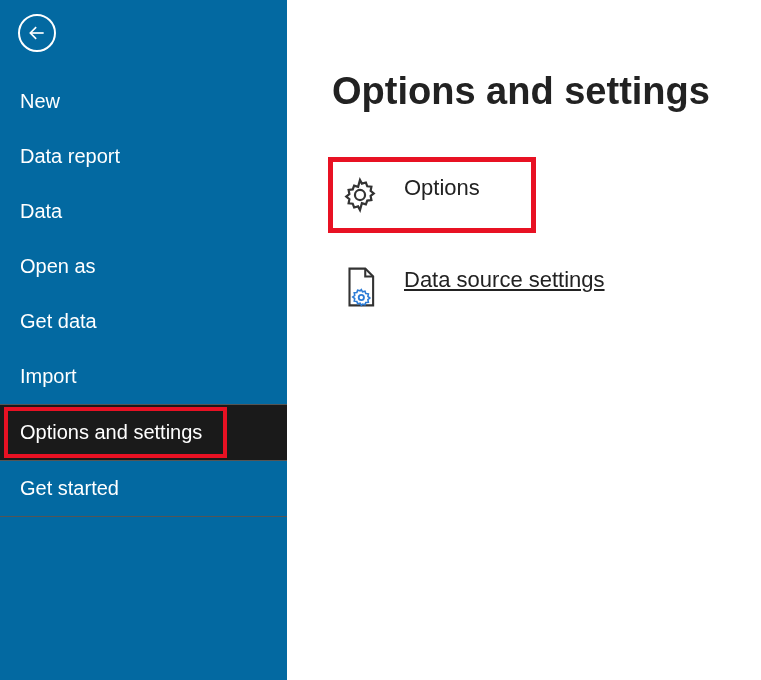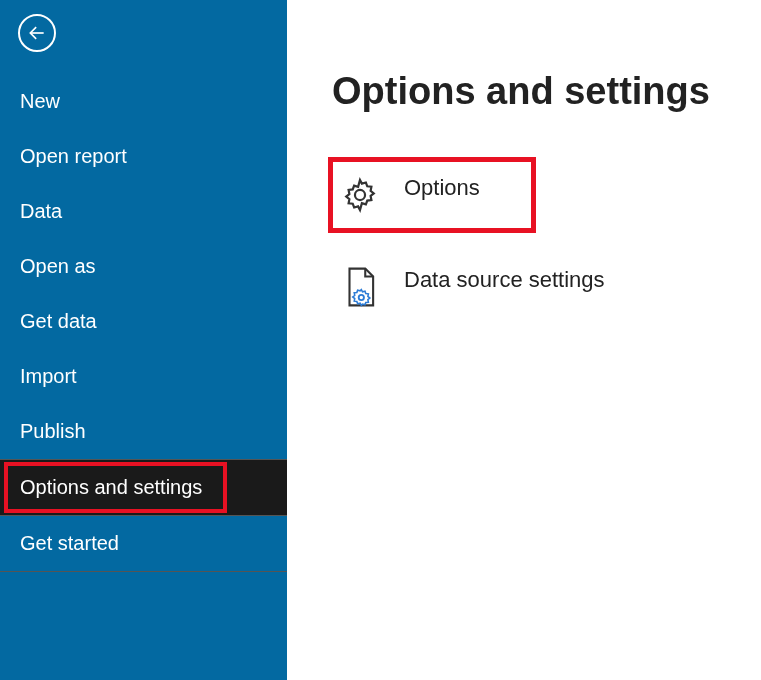--- a/index.html
+++ b/index.html
@@ -99,36 +99,33 @@
     <svg width="20" height="20" viewBox="0 0 24 24" fill="none" stroke="#fff" stroke-width="2">
       <line x1="20" y1="12" x2="4" y2="12"></line>
       <polyline points="11 5 4 12 11 19"></polyline>
     </svg>
   </div>
 
   <div class="menu-item">
     <span>New</span>
   </div>
   <div class="menu-item">
-    <span>Open report</span>
+    <span>Data report</span>
   </div>
   <div class="menu-item">
     <span>Data</span>
   </div>
   <div class="menu-item">
     <span>Open as</span>
   </div>
   <div class="menu-item">
     <span>Get data</span>
   </div>
   <div class="menu-item">
     <span>Import</span>
-  </div>
-  <div class="menu-item">
-    <span>Publish</span>
   </div>
   <div class="divider"></div>
   <div class="menu-item selected">
     <span>Options and settings</span>
     <div class="highlight-box-menu"></div>
   </div>
   <div class="divider"></div>
   <div class="menu-item">
     <span>Get started</span>
   </div>
@@ -142,21 +139,21 @@
     <span class="option-icon">
       <svg width="38" height="38" viewBox="0 0 24 24" fill="none" stroke="#333" stroke-width="1.4">
         <circle cx="12" cy="12" r="3.2"></circle>
         <path d="M12 2.5l1.2 2.3 2.5-.7 .9 2.4 2.6.3-.5 2.6 2 1.6-2 1.6 .5 2.6-2.6.3-.9 2.4-2.5-.7L12 21.5l-1.2-2.3-2.5.7-.9-2.4-2.6-.3 .5-2.6-2-1.6 2-1.6-.5-2.6 2.6-.3 .9-2.4 2.5.7z"></path>
       </svg>
     </span>
     <span>Options</span>
     <div class="highlight-box-option"></div>
   </div>
 
-  <div class="option-row" style="min-width:300px;">
+  <div class="option-row" style="min-width:300px;text-decoration:underline;">
     <span class="option-icon">
       <svg width="38" height="42" viewBox="0 0 28 32">
         <path d="M6 2 h12 l6 6 v22 H6 Z" fill="none" stroke="#333" stroke-width="1.6"></path>
         <path d="M18 2 v6 h6" fill="none" stroke="#333" stroke-width="1.6"></path>
         <g transform="translate(9,18)">
           <circle cx="6" cy="6" r="2" fill="none" stroke="#2d7cd6" stroke-width="1.4"></circle>
           <path d="M6 0 l.9 1.7 1.9-.5 .6 1.8 2 .2-.4 2 1.5 1.2-1.5 1.2 .4 2-2 .2-.6 1.8-1.9-.5L6 12l-.9-1.7-1.9.5-.6-1.8-2-.2 .4-2L-.5 5.6 1 4.4 .6 2.4l2-.2 .6-1.8 1.9.5z" fill="none" stroke="#2d7cd6" stroke-width="1.2"></path>
         </g>
       </svg>
     </span>

